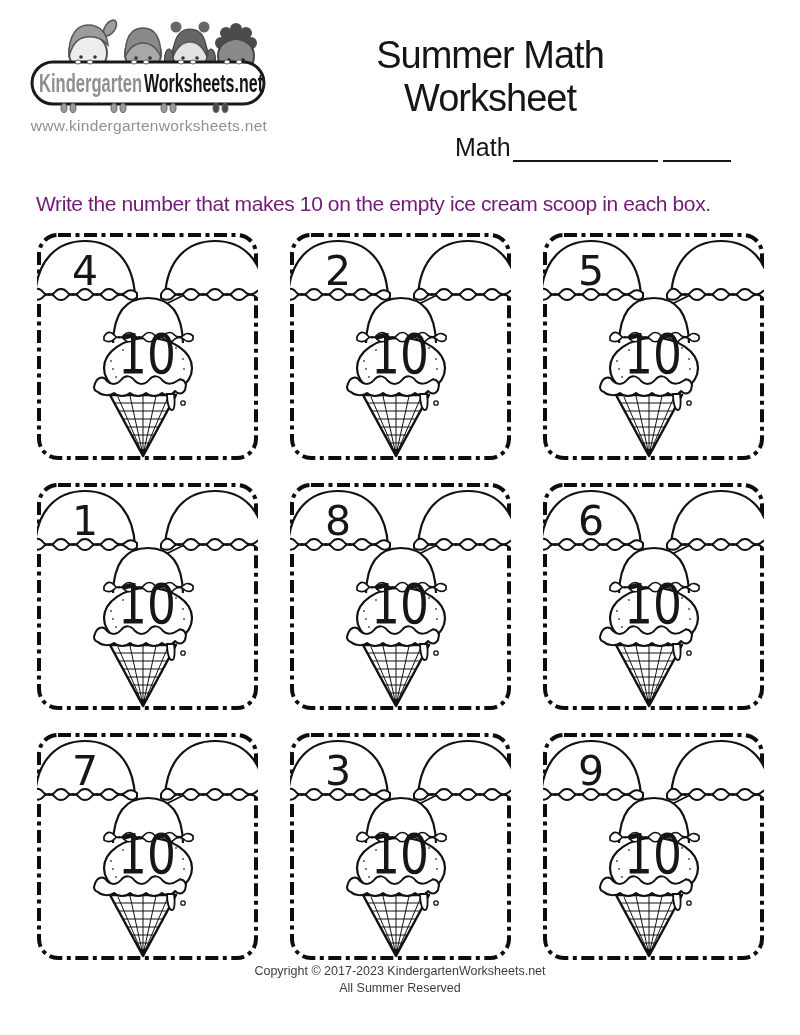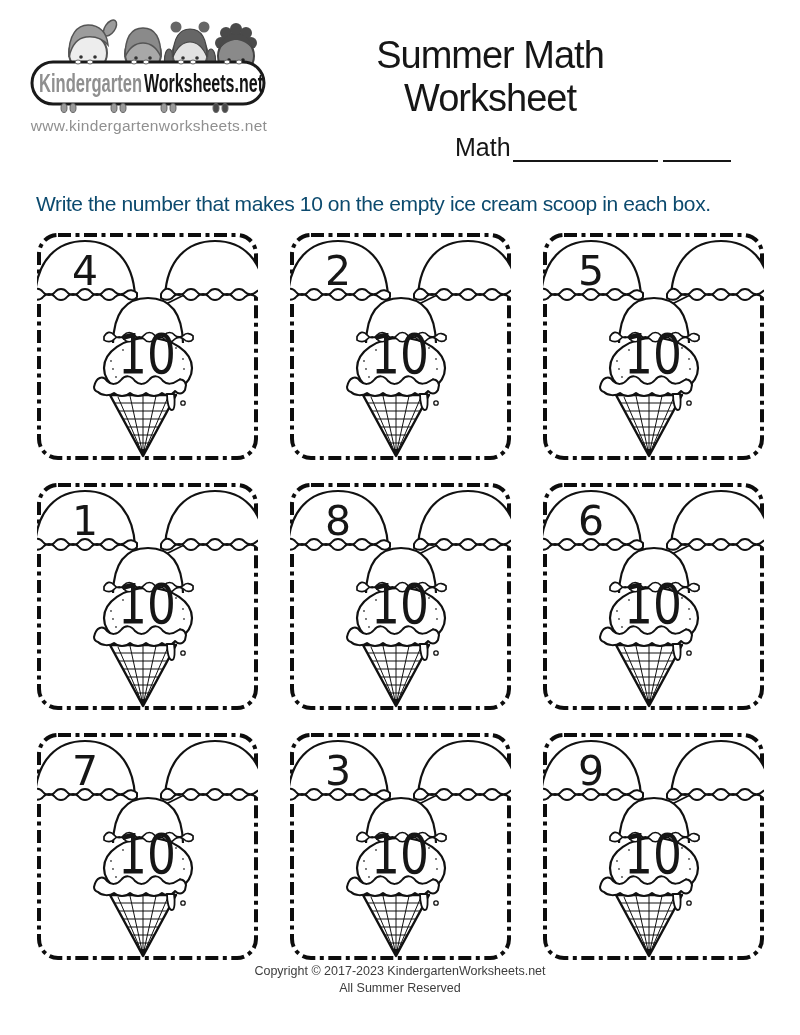--- a/index.html
+++ b/index.html
@@ -18,21 +18,21 @@
   
   .page-title { position:absolute; left:288px; top:34px; width:404px; text-align:center;
                 font-size:38px; font-weight:400; letter-spacing:-1px; color:#161616; }
   .name-row { position:absolute; left:455px; top:133px; display:flex; align-items:flex-end; }
   .name-label { font-size:25px; color:#161616; }
   .name-seg { border-bottom:2px solid #161616; height:26px; display:inline-block; }
   .seg1 { width:145px; margin-left:2px; }
   .seg2 { width:68px; margin-left:5px; }
 
   .instructions { position:absolute; left:36px; top:192px; width:730px; white-space:nowrap;
-                  font-size:21px; letter-spacing:-0.4px; color:#0c4a6e; }
+                  font-size:21px; letter-spacing:-0.4px; color:#701a75; }
 
   
   .grid { position:absolute; left:37px; top:233px;
           display:grid; grid-template-columns:repeat(3,221px); grid-auto-rows:227px;
           column-gap:32px; row-gap:23px; }
   .cell svg { display:block; width:221px; height:227px; }
 
   .given-num { font-family:"DejaVu Sans",sans-serif; font-size:41px; fill:#161616; text-anchor:middle; }
   .cone-num  { font-family:"DejaVu Sans",sans-serif; font-size:56px; fill:#161616; text-anchor:middle; }
 

